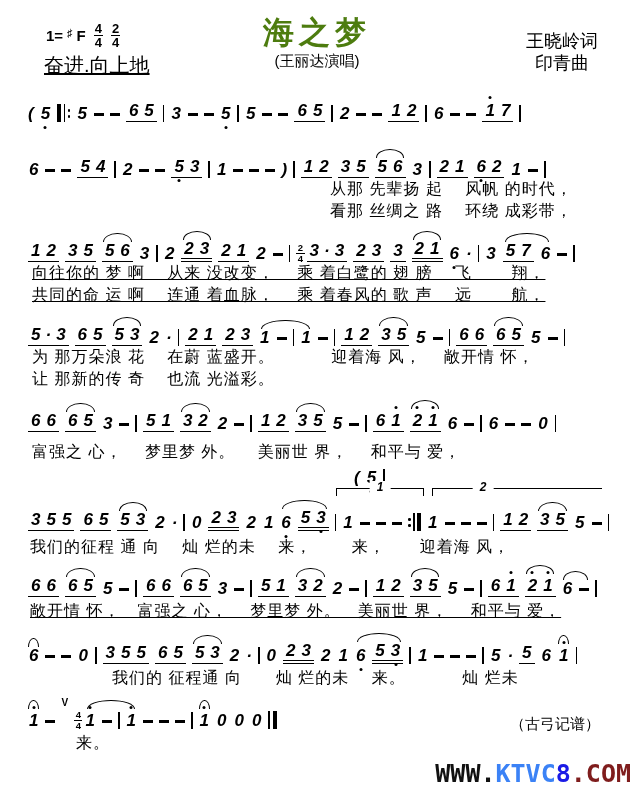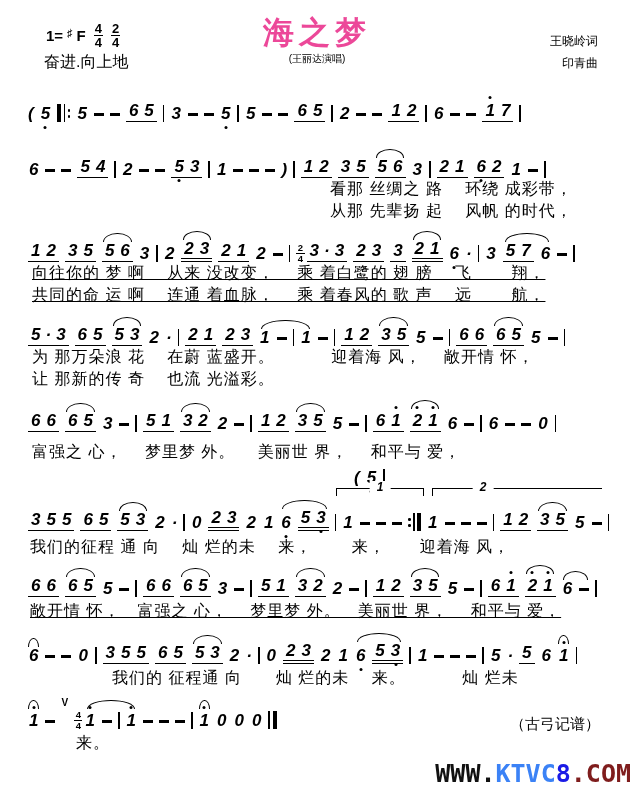--- a/index.html
+++ b/index.html
@@ -7,25 +7,25 @@
        font-family:"Liberation Sans",sans-serif;color:#000;}
 
   
   #header{position:relative;height:84px;}
   .keysig{position:absolute;left:46px;top:22px;font-size:15px;font-weight:bold;
           display:flex;align-items:center;gap:4px;}
   .keysig .acc{font-size:11px;vertical-align:top;transform:translateY(-3px);display:inline-block;}
   .frac{display:inline-flex;flex-direction:column;align-items:center;line-height:1.02;
         font-size:13px;font-weight:bold;margin-left:4px;}
   .frac .top{border-bottom:1.3px solid #000;padding:0 1px;}
-  .tempo{position:absolute;left:44px;top:52px;font-size:16px;}
+  .tempo{position:absolute;left:44px;top:52px;font-size:20px;text-decoration:underline;}
   .title{position:absolute;left:0;right:0;top:12px;text-align:center;
          font-size:31px;font-weight:bold;letter-spacing:5px;color:#8b0d00;}
-  .subtitle{position:absolute;left:0;right:0;top:52px;text-align:center;font-size:10px;}
-  .credits{position:absolute;right:36px;top:30px;text-align:right;font-size:12px;line-height:22px;}
+  .subtitle{position:absolute;left:0;right:0;top:52px;text-align:center;font-size:15px;}
+  .credits{position:absolute;right:36px;top:30px;text-align:center;font-size:18px;line-height:22px;}
 
   
   #score{padding-left:28px;padding-right:6px;}
   .system{position:relative;}
   .notes{display:flex;align-items:flex-end;height:26px;white-space:nowrap;
          font-style:italic;font-weight:bold;font-size:17px;overflow:visible;}
   .notes > *{margin-right:6px;flex:none;}
   .note{display:inline-block;position:relative;line-height:1;padding:0 1px;}
   .od{position:absolute;left:50%;transform:translateX(-50%);width:3px;height:3px;
       background:#000;border-radius:50%;}
@@ -99,21 +99,21 @@
     <span class="frac">
       <span class="top">4</span>
       <span>4</span>
     </span>
     <span class="frac">
       <span class="top">2</span>
       <span>4</span>
     </span>
   </div>
   <div class="tempo">奋进.向上地</div>
-  <div class="title" style="color: #ec4899;">海之梦</div>
+  <div class="title" style="color: #4d7c0f;">海之梦</div>
   <div class="subtitle">(王丽达演唱)</div>
   <div class="credits">
     <div>王晓岭词</div>
     <div>印青曲</div>
   </div>
 </div>
 
 <div id="score">
     <section class="system sys1">
       <div class="notes">
@@ -211,22 +211,22 @@
           <span class="note">1</span>
         </span>
         <span class="beam u1">
           <span class="note">6<i class="od dn"></i></span>
           <span class="note">2</span>
         </span>
         <span class="note">1</span>
         <span class="dash"></span>
         <span class="bar"></span>
       </div>
+      <div class="lyric">从那 先辈扬  起　 风帆 的时代，</div>
       <div class="lyric">看那 丝绸之  路　 环绕 成彩带，</div>
-      <div class="lyric">从那 先辈扬  起　 风帆 的时代，</div>
     </section>
     <section class="system sys3">
       <div class="notes">
         <span class="beam u1">
           <span class="note">1</span>
           <span class="note">2</span>
         </span>
         <span class="beam u1">
           <span class="note">3</span>
           <span class="note">5</span>

